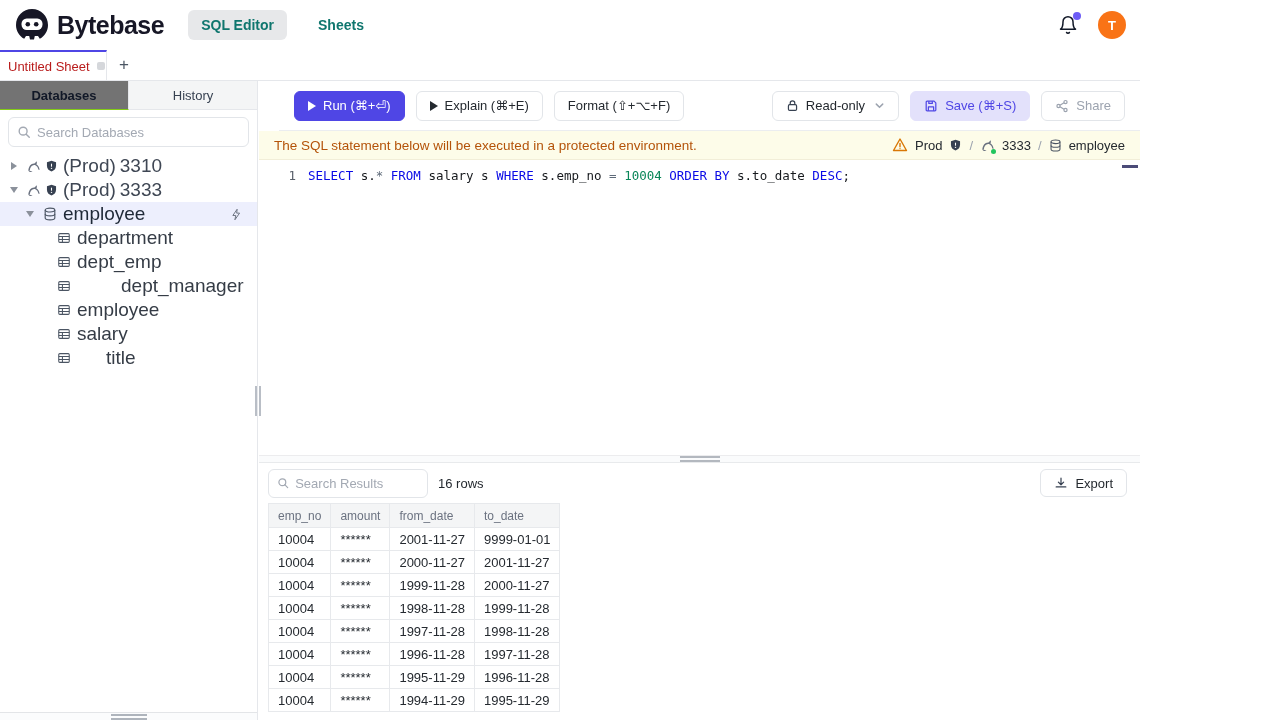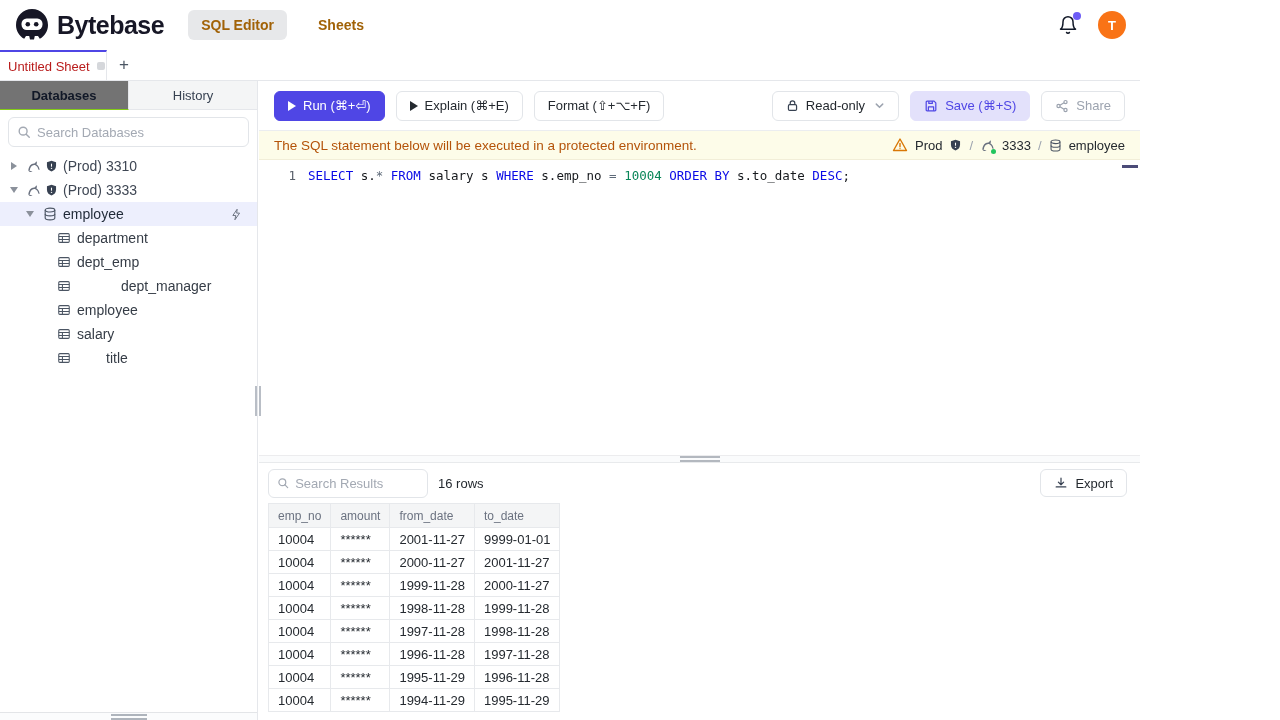--- a/index.html
+++ b/index.html
@@ -6,21 +6,21 @@
   html,body { width:1280px; height:720px; overflow:hidden; background:#fff;
               font-family:"Liberation Sans","DejaVu Sans",sans-serif; color:#1f2937; }
   #app { position:relative; width:1140px; height:720px; }
 
   
   .topbar { position:absolute; top:0; left:0; right:0; height:50px; background:#fff;
             display:flex; align-items:center; padding:0 14px; }
   .logo { width:36px; height:36px; flex:0 0 auto; }
   .brand { font-size:25px; font-weight:bold; color:#171726; margin-left:7px; letter-spacing:-0.5px; }
   .nav { display:flex; align-items:center; margin-left:24px; gap:18px; }
-  .nav-pill { font-size:14px; font-weight:600; color:#a16207; padding:7px 13px; border-radius:6px; cursor:pointer; }
+  .nav-pill { font-size:14px; font-weight:600; color:#0f766e; padding:7px 13px; border-radius:6px; cursor:pointer; }
   .nav-pill.active { background:#e7e8ea; }
   .topbar-right { margin-left:auto; display:flex; align-items:center; gap:20px; }
   .bell-wrap { position:relative; width:20px; height:20px; color:#111827; cursor:pointer; }
   .bell-dot { position:absolute; top:-3px; right:-3px; width:8px; height:8px; border-radius:50%; background:#6d5cf6; }
   .avatar { width:28px; height:28px; border-radius:50%; background:#f97316; color:#fff;
             display:flex; align-items:center; justify-content:center; font-size:13px; font-weight:600; cursor:pointer; }
 
   
   .tabstrip { position:absolute; top:50px; left:0; right:0; height:31px; background:#fff;
               border-bottom:1px solid #e5e7eb; display:flex; align-items:stretch; }
@@ -39,21 +39,21 @@
               font-size:13px; cursor:pointer; background:#f4f5f6;
               border-bottom:1px solid #e5e7eb; color:#374151; }
   .side-tab.active { background:#737373; border-bottom:1px solid #84cc16; border-right:1px solid #e5e7eb;
                      color:#111827; font-weight:600; }
   .side-search { margin:7px 8px; height:30px; border:1px solid #e2e5e9; border-radius:6px;
                  display:flex; align-items:center; padding:0 8px; gap:6px; background:#fff; }
   .side-search input { border:none; outline:none; flex:1; font-size:13px; color:#1f2937;
                        font-family:inherit; background:transparent; width:100%; }
   .side-search input::placeholder { color:#a3a9b3; }
 
-  .tree { font-size:14px; }
+  .tree { font-size:19px; }
   .tree-row { height:24px; display:flex; align-items:center; cursor:pointer; }
   .tree-row.selected { background:#edeffd; }
   .caret { width:8px; height:8px; flex:0 0 auto; display:flex; align-items:center; justify-content:center; }
   .caret-r { width:0; height:0; border-left:6px solid #8b919b; border-top:4px solid transparent; border-bottom:4px solid transparent; }
   .caret-d { width:0; height:0; border-top:6px solid #8b919b; border-left:4px solid transparent; border-right:4px solid transparent; }
   .t-ico { flex:0 0 auto; display:flex; align-items:center; justify-content:center; }
   .inst-env { color:#3f4754; margin-left:5px; }
   .inst-id { color:#3f4754; font-weight:500; margin-left:4px; }
   .db-label { color:#1f2937; margin-left:6px; }
   .bolt-btn { margin-left:auto; margin-right:14px; color:#6b7280; display:flex; cursor:pointer; }
@@ -63,21 +63,21 @@
               display:flex; gap:2px; justify-content:center; cursor:col-resize; z-index:5; }
   .v-handle i { width:2px; height:100%; background:#b9bec6; }
   .side-bottom { position:absolute; bottom:0; left:0; right:0; height:8px; border-top:1px solid #e3e5e8;
                  background:#fbfcfd; display:flex; align-items:center; justify-content:center; cursor:row-resize; }
   .side-bottom .grip { width:36px; display:flex; flex-direction:column; gap:2px; }
   .side-bottom .grip i { height:2px; background:#aeb4bc; }
 
   
   .main { position:absolute; top:81px; left:259px; right:0; bottom:0; background:#fff; }
 
-  .toolbar { height:50px; border-bottom:1px solid #ebedf0; display:flex; align-items:center; padding:0 15px; gap:11px; }
+  .toolbar { height:50px; border-bottom:1px solid #ebedf0; display:flex; align-items:center; padding:0 15px; gap:11px;margin-left:20px; }
   .btn { height:30px; display:inline-flex; align-items:center; gap:7px; padding:0 13px;
          border-radius:6px; font-size:13px; border:1px solid #e2e5e9; background:#fff;
          color:#24292f; cursor:pointer; white-space:nowrap;
          font-family:"Liberation Sans","DejaVu Sans",sans-serif; }
   .btn-run { background:#4f46e5; border-color:#4f46e5; color:#fff; font-weight:500; }
   .btn-save { background:#e3e1fb; border-color:#e3e1fb; color:#4f46e5; font-weight:500; }
   .btn-share { color:#9ca3af; }
   .play { width:0; height:0; border-left:8px solid currentColor; border-top:5px solid transparent; border-bottom:5px solid transparent; }
   .toolbar-spacer { flex:1; }
   .chev { margin-left:2px; color:#9ca3af; display:flex; }

